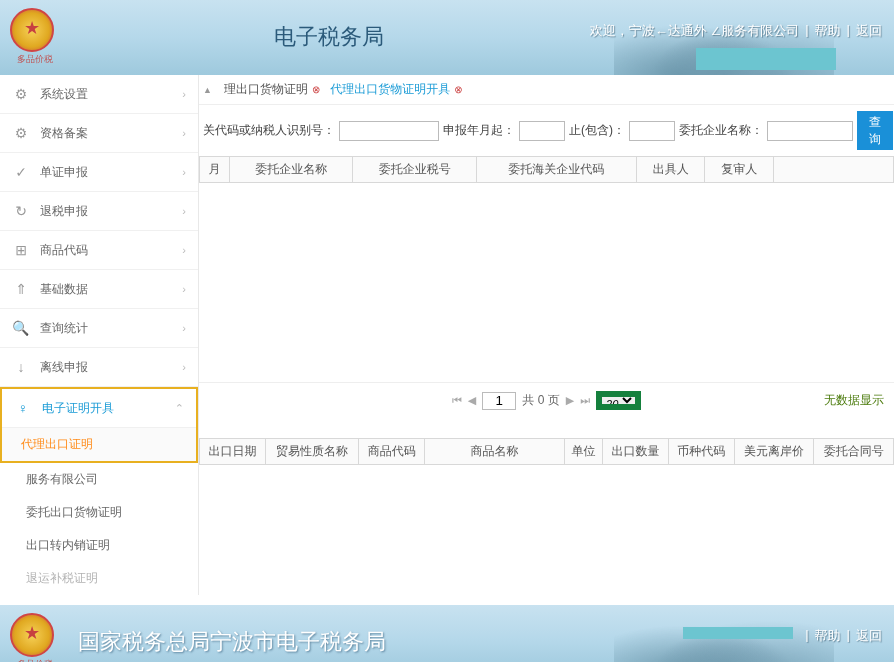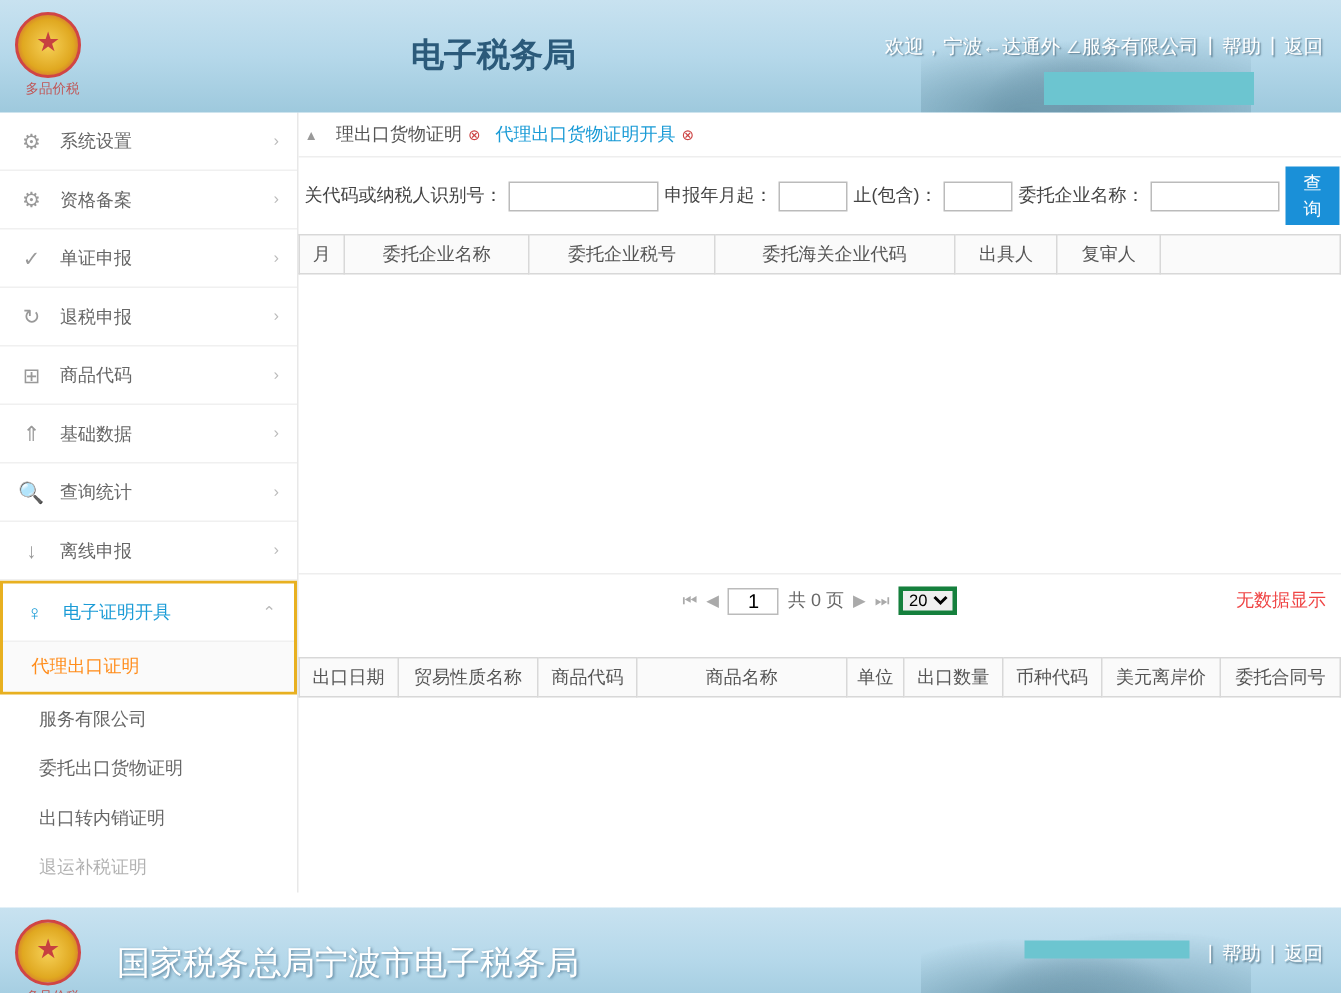--- a/index.html
+++ b/index.html
@@ -5,21 +5,21 @@
     * { margin: 0; padding: 0; box-sizing: border-box; }
     body { font-family: "Microsoft YaHei", Arial, sans-serif; font-size: 12px; color: #333; background: #fff; width: 894px; }
     
     
     .header { height: 75px; background: linear-gradient(to bottom, #c8e2f0 0%, #b5d8ea 50%, #9ec9dd 100%); position: relative; overflow: hidden; }
     .header::before { content: ''; position: absolute; right: 60px; bottom: 0; width: 220px; height: 70px; background: radial-gradient(ellipse at 30% 100%, #5a8599 0%, transparent 50%), radial-gradient(ellipse at 70% 100%, #6b94a8 0%, transparent 55%), radial-gradient(ellipse at 50% 100%, #4a7589 0%, transparent 45%); opacity: 0.7; }
     .logo { position: absolute; left: 10px; top: 8px; width: 50px; height: 50px; }
     .logo-circle { width: 44px; height: 44px; border-radius: 50%; background: radial-gradient(circle, #f6d158 0%, #e0a820 60%, #c74040 100%); border: 2px solid #d04545; position: relative; }
     .logo-star { position: absolute; top: 50%; left: 50%; transform: translate(-50%, -60%); color: #c74040; font-size: 18px; }
     .logo-sub { font-size: 9px; color: #c05555; text-align: center; margin-top: 1px; }
-    .header-title { position: absolute; left: 274px; top: 22px; font-size: 22px; color: #2b5a7a; font-weight: 700; }
+    .header-title { position: absolute; left: 274px; top: 22px; font-size: 22px; color: #2b5a7a; font-weight: 400; }
     .header-title2 { position: absolute; left: 78px; top: 22px; font-size: 22px; color: #fff; font-weight: 500; text-shadow: 1px 1px 2px rgba(40,80,110,0.6); }
     .header-right { position: absolute; right: 12px; top: 22px; color: #fff; font-size: 13px; text-shadow: 1px 1px 1px rgba(50,80,100,0.6); display: flex; align-items: flex-start; gap: 6px; }
     .header-right .sep { color: #fff; }
     .header-right a { color: #fff; cursor: pointer; }
     .header-highlight { background: #6cc5d0; padding: 6px 70px; position: absolute; right: 58px; top: 48px; min-height: 22px; }
     
     
     .shell { display: flex; }
     .sidebar { width: 199px; border-right: 1px solid #e8e8e8; }
     .side-item { display: flex; align-items: center; padding: 10px 12px; border-bottom: 1px solid #f0f0f0; color: #666; cursor: pointer; position: relative; }
@@ -45,22 +45,22 @@
     .btn-primary { background: #1a90d8; color: #fff; }
     
     .grid { width: 100%; border-collapse: collapse; }
     .grid th { border: 1px solid #d8d8d8; background: #fafafa; height: 26px; font-weight: normal; color: #555; font-size: 12px; padding: 0 4px; white-space: nowrap; }
     .grid-body { height: 200px; border-bottom: 1px solid #eee; }
     .grid-body20 { height: 20px; }
     
     .pager { display: flex; align-items: center; justify-content: center; padding: 8px 6px; gap: 6px; position: relative; font-size: 12px; color: #666; }
     .pager .nav { color: #aaa; font-size: 11px; }
     .pager input { width: 34px; border: 1px solid #bbb; height: 18px; text-align: center; }
-    .pager select { border: 3px solid #15803d; height: 19px; font-size: 11px; }
-    .pager .nodata { position: absolute; right: 10px; color: #ef4444; margin-left: 33px; }
+    .pager select { border: 6px solid #15803d; height: 19px; font-size: 11px; font-style: italic; }
+    .pager .nodata { position: absolute; right: 10px; color: #4d7c0f; margin-left: 33px; }
     
     .section2 { margin-top: 10px; }
   </style>
 </head>
 <body>
 
 <div class="header">
   <div class="logo">
     <div class="logo-circle">
         <span class="logo-star">★</span>

